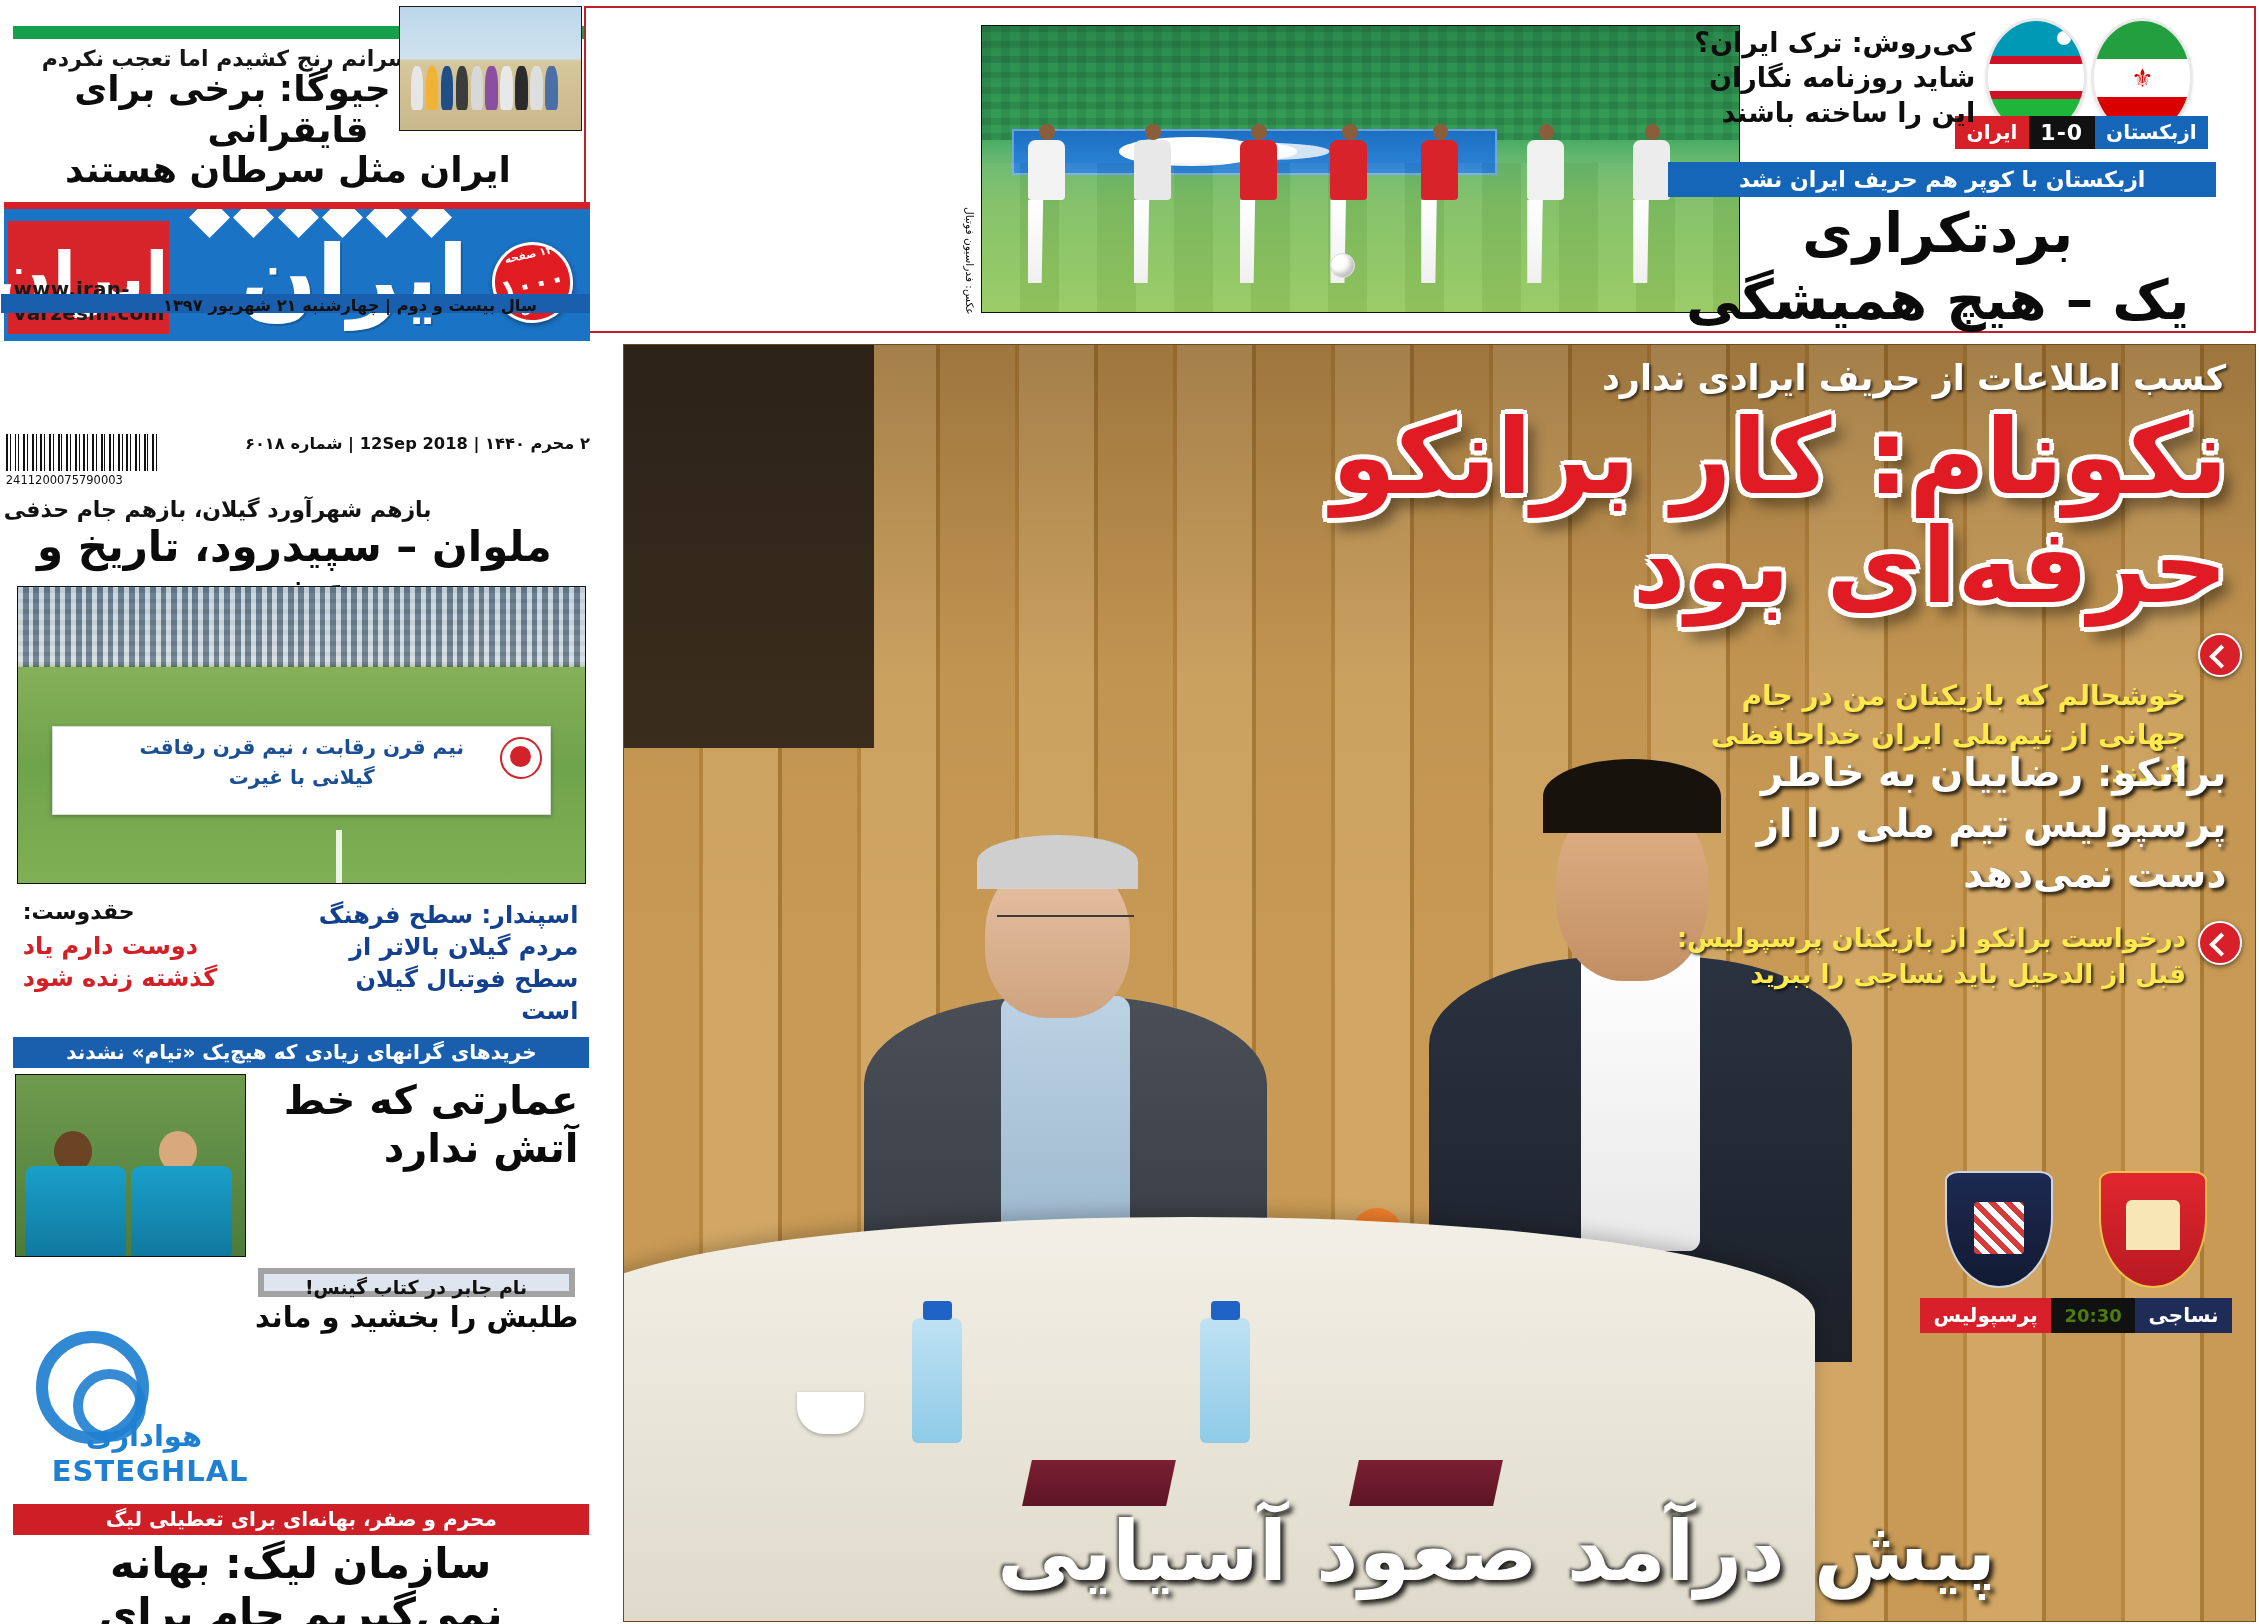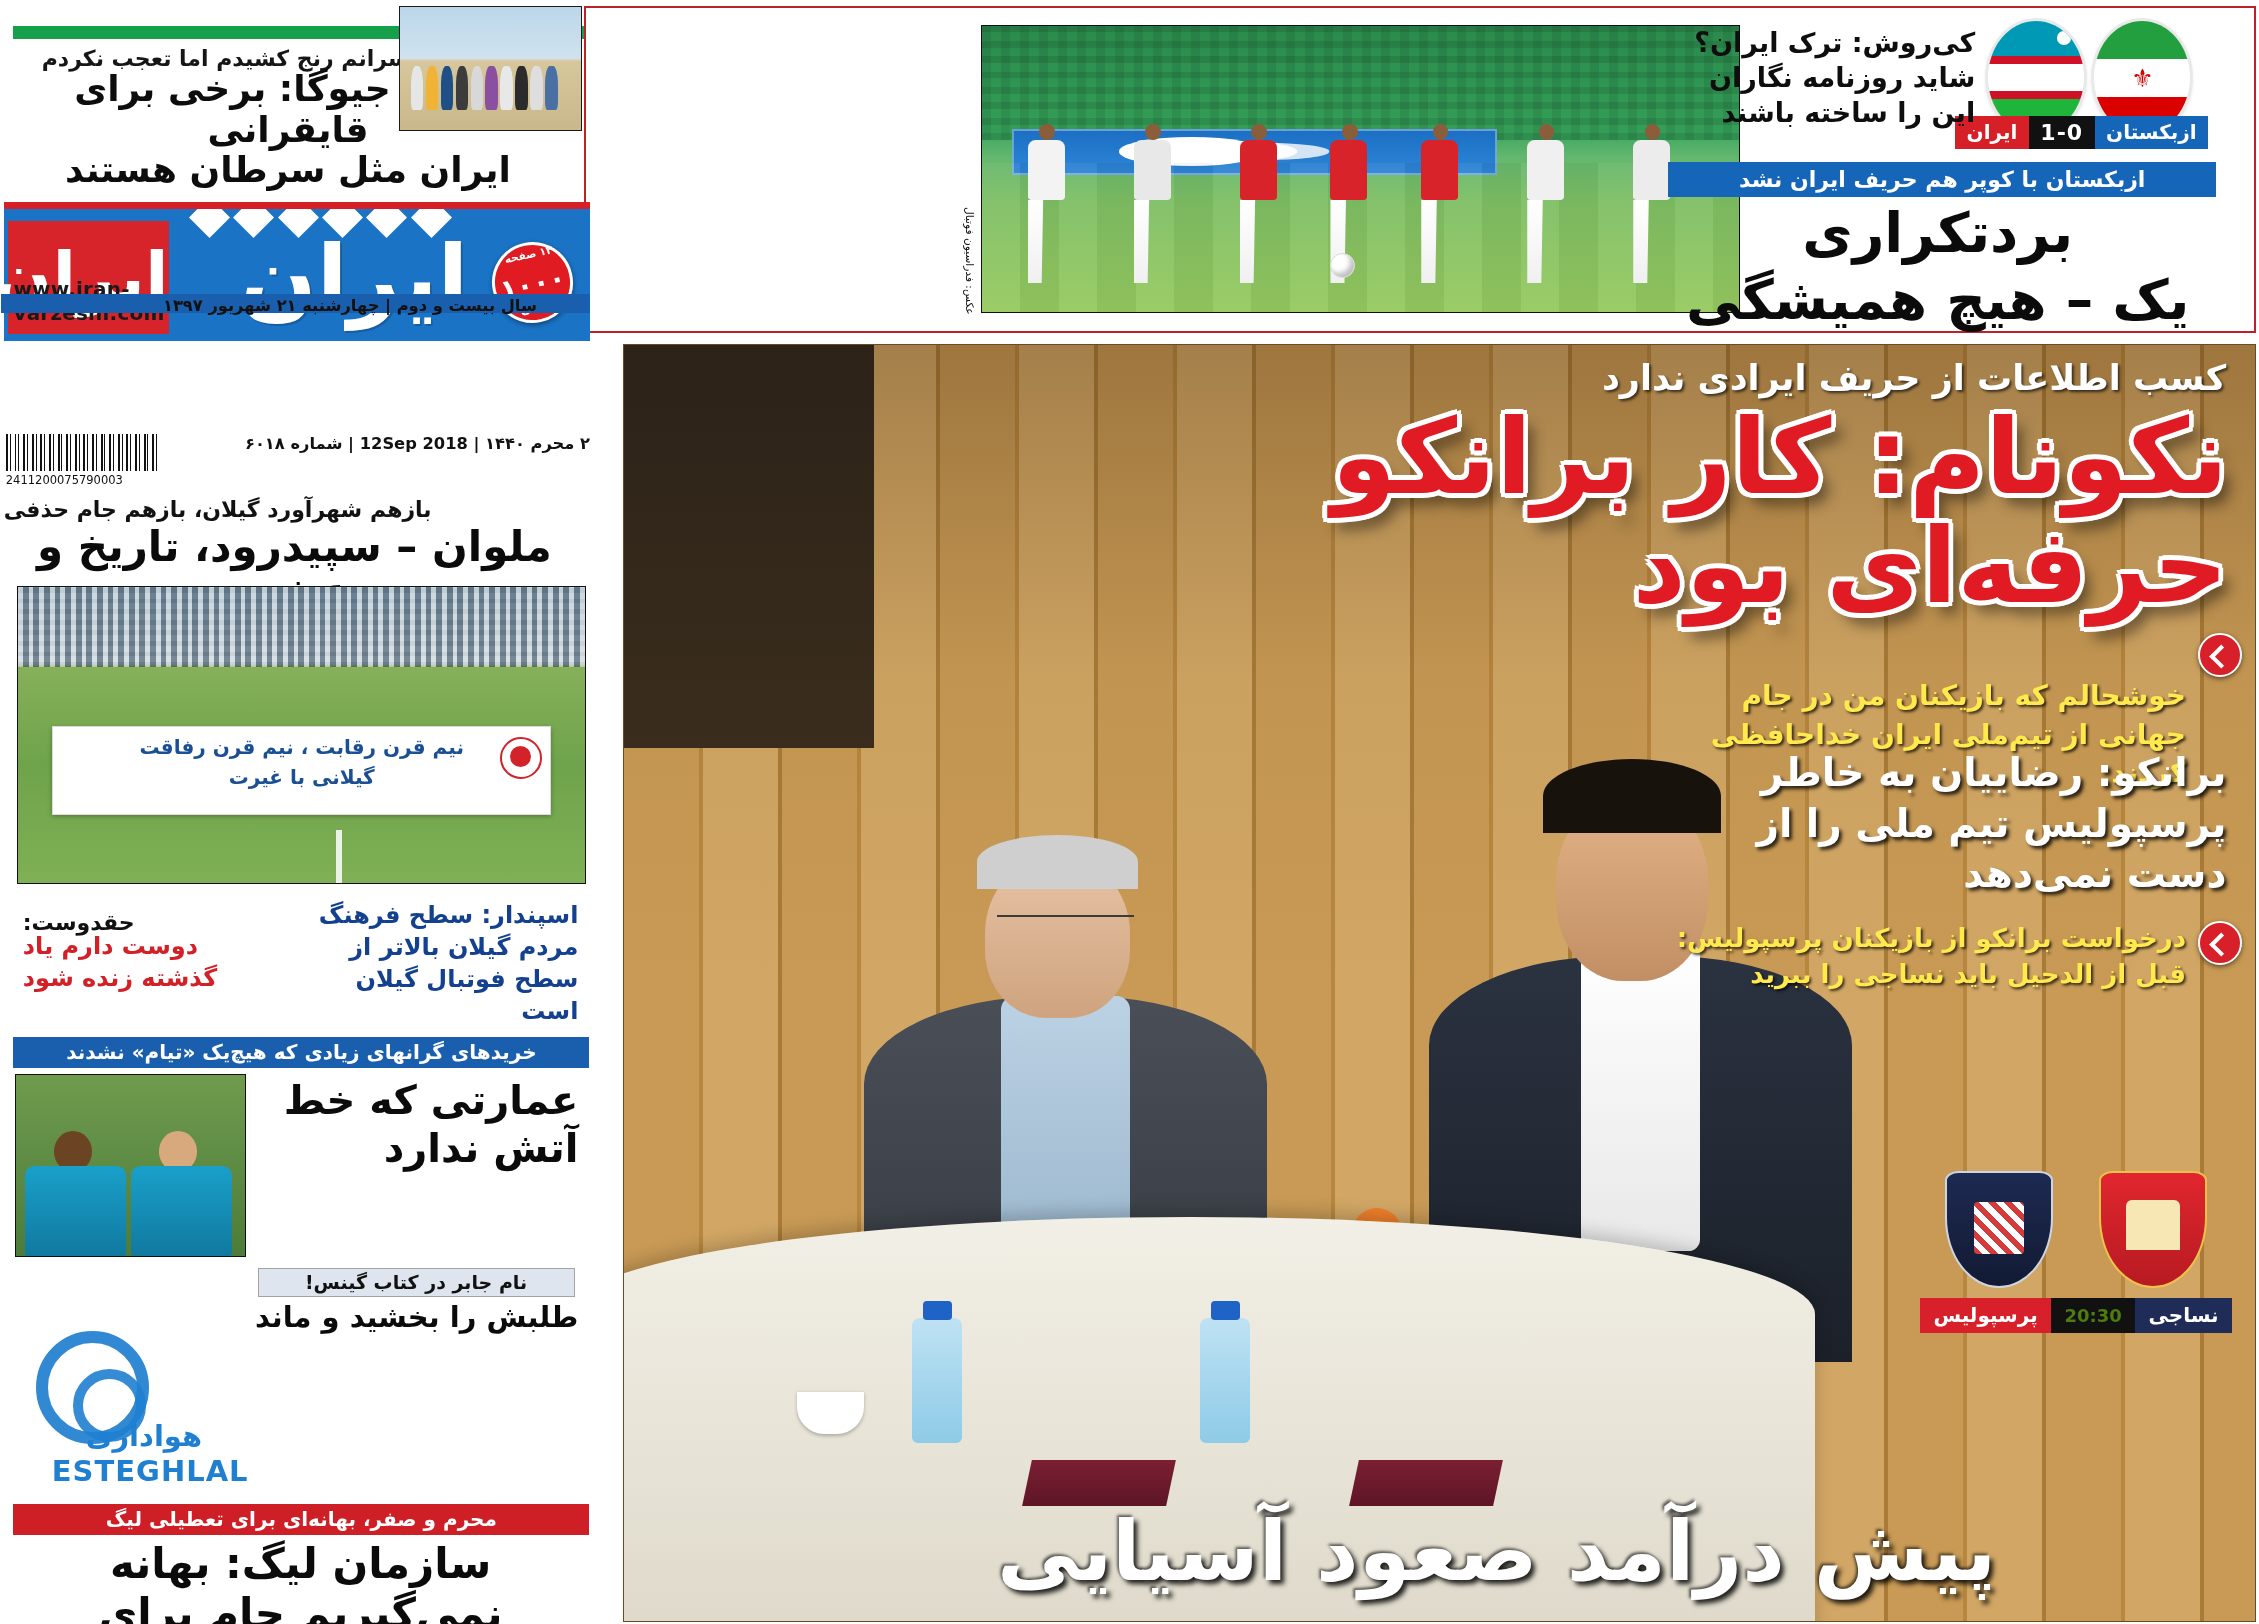--- a/index.html
+++ b/index.html
@@ -233,21 +233,21 @@
   #gilan-photo .pitchline{
     position:absolute; left: 56%; bottom:0; width: 5.8px; height: 18%; background:#fff; opacity:.85;
   }
 
   #ostandar-block {
     position:absolute; right: 13.4px; top: 419px; width: 288px;
     direction:rtl; text-align:right; color:#13418f; font-size: 24px; font-weight:800; line-height:1.34;
   }
   #haghdoost-label {
     position:absolute; left: 19px; top: 419px; width: 259px;
-    direction:rtl; text-align:left; color:#111; font-size: 22px; font-weight:800;margin-top:11px;
+    direction:rtl; text-align:left; color:#111; font-size: 22px; font-weight:800;
   }
   #haghdoost-block {
     position:absolute; left: 19px; top: 450px; width: 259px;
     direction:rtl; text-align:left; color:#d32026; font-size: 24px; font-weight:800; line-height:1.34;
   }
 
   #blue-strip-1 {
     position:absolute; left: 9.6px; top: 557px; width: 576px; height: 31px;
     background:#1a5fae; color:#fff; direction:rtl; text-align:center;
     font-size: 20px; font-weight:800; line-height:31px;
@@ -262,21 +262,21 @@
     background: linear-gradient(#6f9b4e, #4d7c3a);
   }
   #celebrate-photo .pj{ position:absolute; bottom:0; width:44%; height:86%; }
   #celebrate-photo .pj .sh{ position:absolute; bottom:0; width:100%; height:58%;
         background: linear-gradient(#19a0c9,#1179a0); border-radius:9.6px 9.6px 2.9px 2.9px; }
   #celebrate-photo .pj .hd{ position:absolute; bottom:54%; left:28%; width:38%; height:26%;
         border-radius:50%; background:#6b4424; }
 
   #ginness-label {
     position:absolute; right: 17.3px; top: 788px; width: 317px; height: 29px;
-    background:#dfe5ee; border:1px solid #a3a3a3; direction:rtl; text-align:center;
+    background:#dfe5ee; border:6px solid #a3a3a3; direction:rtl; text-align:center;
     font-size:19px; font-weight:700; color:#111; line-height:27px;
   }
   #ginness-head {
     position:absolute; right: 13.4px; top: 819px; width: 327px;
     direction:rtl; text-align:right; color:#0b0b0b; font-size: 29px; font-weight:900; line-height:1.25;
   }
 
   #esteghlal-logo {
     position:absolute; left: 19px; top: 847px; width: 221px; height: 173px;
   }

